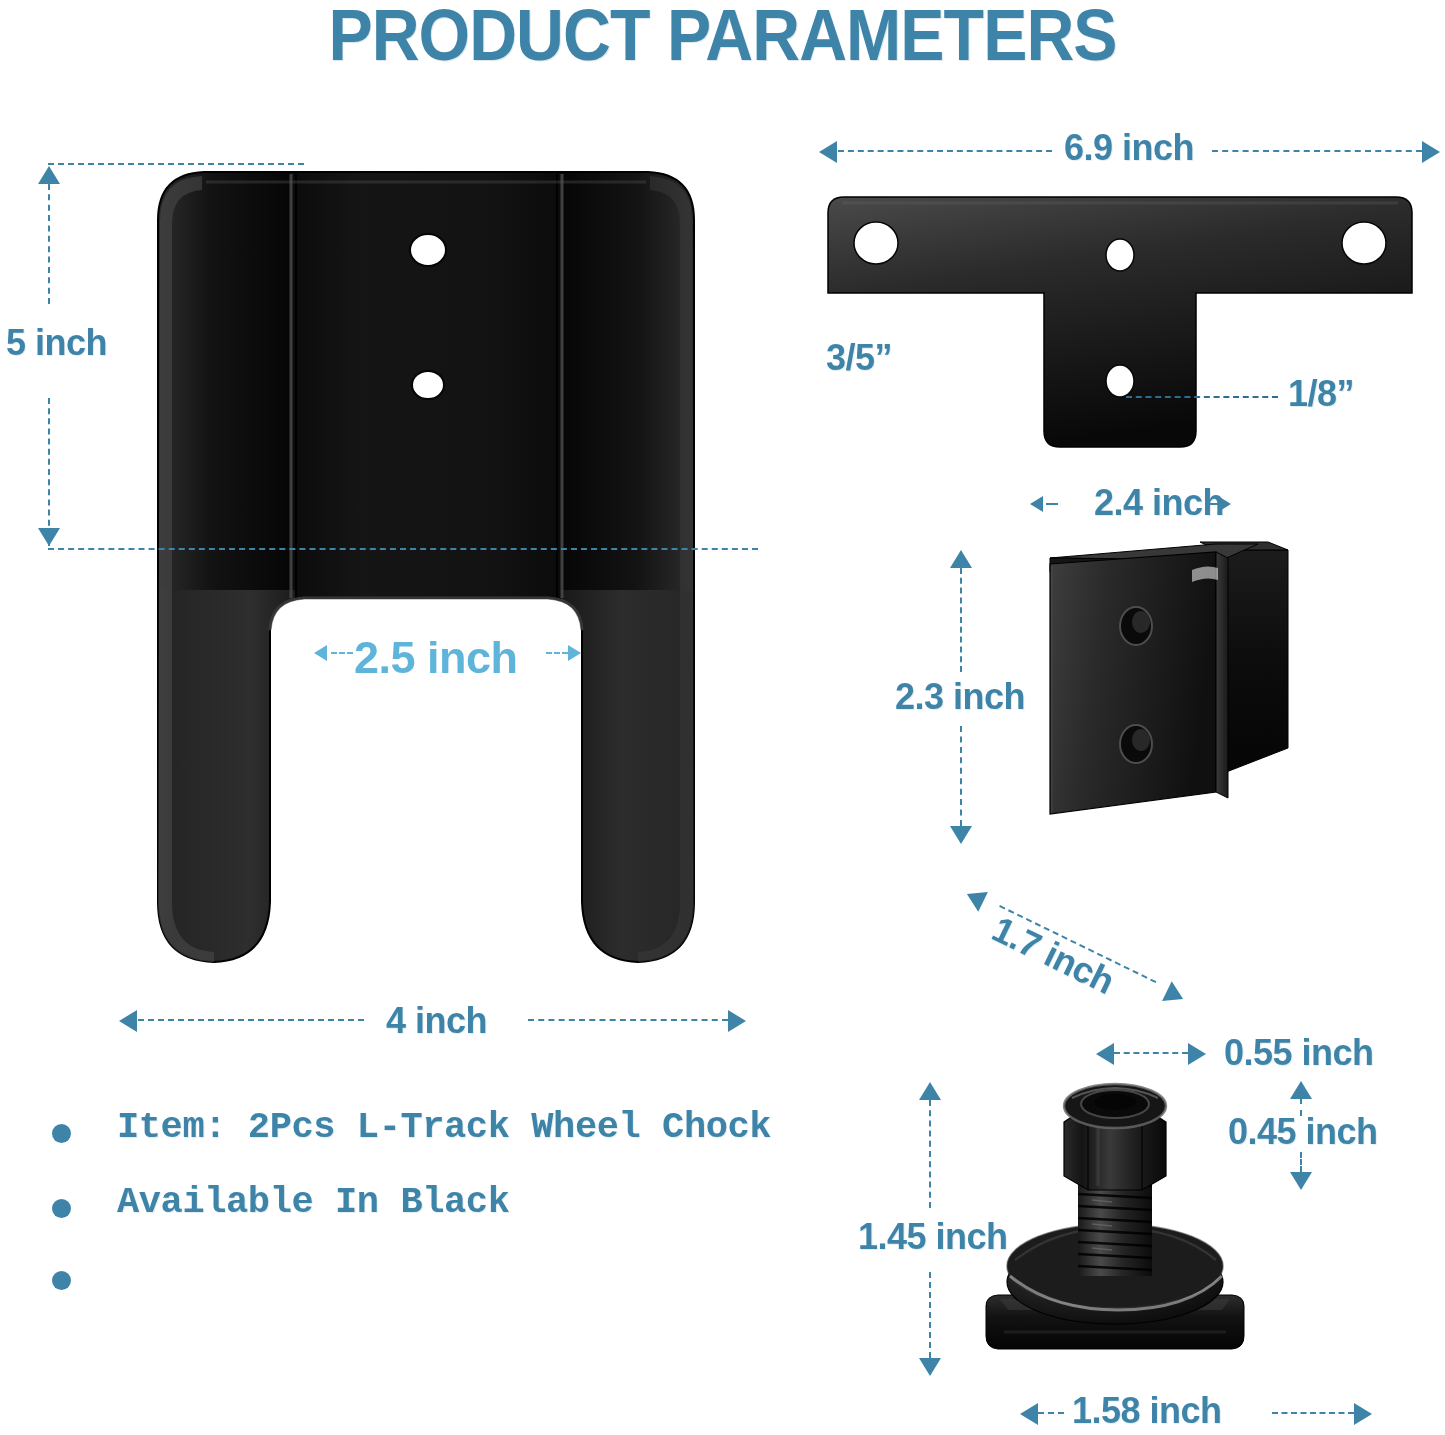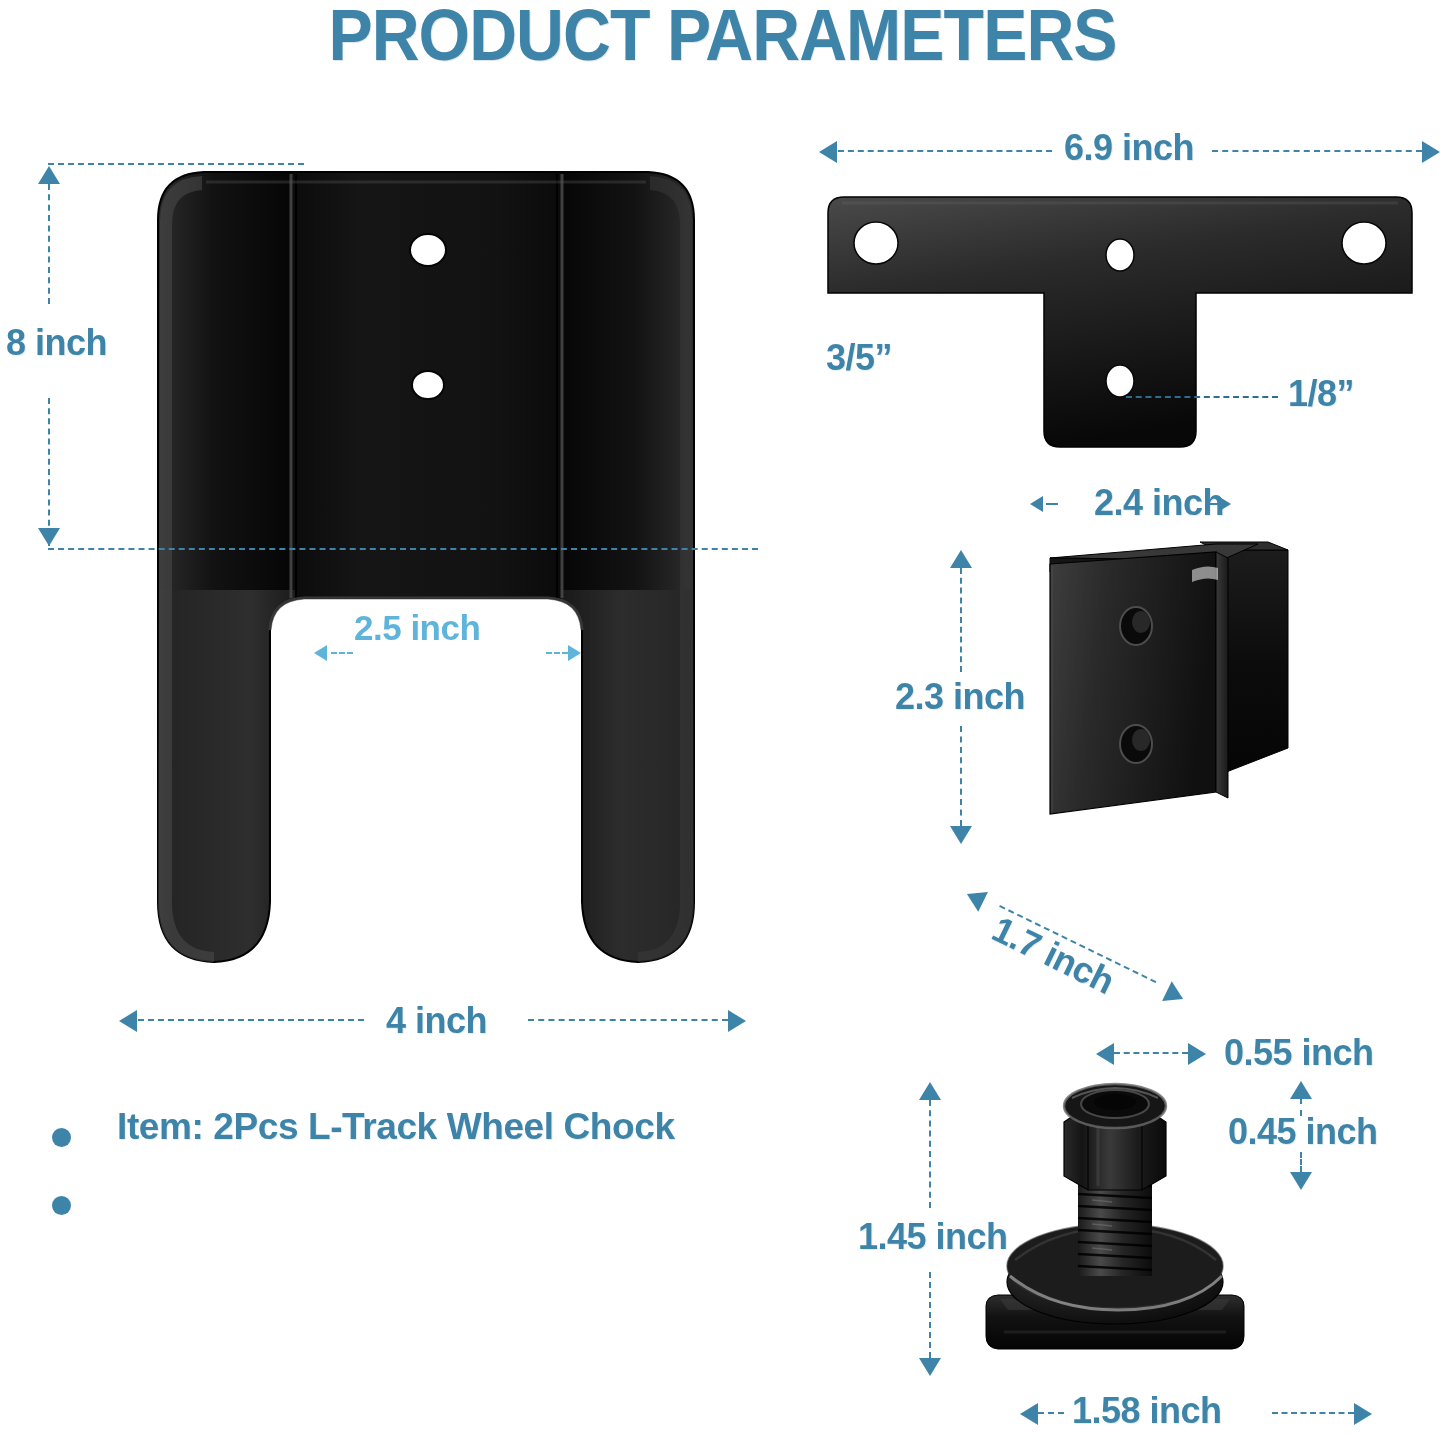--- a/index.html
+++ b/index.html
@@ -66,21 +66,21 @@
   
   #lbracket-wrap { position:absolute; left:1010px; top:530px; width:290px; height:330px; }
 
   
   #bolt-wrap { position:absolute; left:960px; top:1070px; width:310px; height:310px; }
 
   
   #bullet-list {
     position:absolute; left:52px; top:1108px; width:880px;
   }
-  .bullet-row { display:flex; align-items:flex-end; margin-bottom:36px; }
+  .bullet-row { display:flex; align-items:center; margin-bottom:36px;font-family:Liberation Mono, monospace; }
   .bullet-dot {
     width:19px; height:19px; border-radius:50%;
     background:#3E84A8; margin-top:13px; flex:0 0 auto;
   }
   .bullet-text {
     margin-left:46px;
     font-size:37px; font-weight:bold;
     color:#3E84A8; line-height:1.05;
     letter-spacing:-0.4px;
     white-space:nowrap;
@@ -163,28 +163,28 @@
 
     <ellipse cx="342" cy="90" rx="18" ry="16" fill="#ffffff"></ellipse>
     <ellipse cx="342" cy="90" rx="18" ry="16" fill="none" stroke="#050505" stroke-width="2"></ellipse>
     <ellipse cx="342" cy="225" rx="16" ry="14" fill="#ffffff"></ellipse>
     <ellipse cx="342" cy="225" rx="16" ry="14" fill="none" stroke="#050505" stroke-width="2"></ellipse>
 
     <path d="M 184,470 Q 186,440 218,438 L 462,438 Q 494,440 496,470" fill="none" stroke="#585858" stroke-width="3" opacity="0.6"></path>
   </svg>
 
   
-  <div class="dim light" style="left:268px; top:448px; font-size:35px;">2.5 inch</div>
+  <div class="dim light" style="left:268px; top:472px; font-size:45px;">2.5 inch</div>
   <div class="dline" style="left:245px; top:492px; width:22px; border-top-color:#5FB4DA;"></div>
   <div class="dline" style="left:460px; top:492px; width:22px; border-top-color:#5FB4DA;"></div>
   <div class="arw sm left" style="left:228px; top:485px;"></div>
   <div class="arw sm right" style="left:482px; top:485px;"></div>
 </div>
 
-<div class="dim" style="left:6px; top:322px;">8 inch</div>
+<div class="dim" style="left:6px; top:322px;">5 inch</div>
 <div class="dline v" style="left:48px; top:184px; height:120px;"></div>
 <div class="dline v" style="left:48px; top:398px; height:148px;"></div>
 <div class="arw up" style="left:38px; top:166px;"></div>
 <div class="arw down" style="left:38px; top:528px;"></div>
 <div class="dline" style="left:48px; top:163px; width:256px;"></div>
 <div class="dline" style="left:48px; top:548px; width:710px;"></div>
 
 <div class="dim" style="left:386px; top:1000px;">4 inch</div>
 <div class="dline" style="left:138px; top:1019px; width:226px;"></div>
 <div class="dline" style="left:528px; top:1019px; width:200px;"></div>
@@ -396,18 +396,22 @@
 <div class="arw right" style="left:1354px; top:1403px;"></div>
 
 <div id="bullet-list">
 
   <div class="bullet-row">
     <span class="bullet-dot"></span>
     <span class="bullet-text">Item: 2Pcs L-Track Wheel Chock</span>
   </div>
 
 
+  <div class="bullet-row">
+    <span class="bullet-dot"></span>
+    <span class="bullet-text">Available In Black</span>
+  </div>
 
   <div class="bullet-row">
     <span class="bullet-dot"></span>
   </div>
 
 </div>
 
 </body></html>

